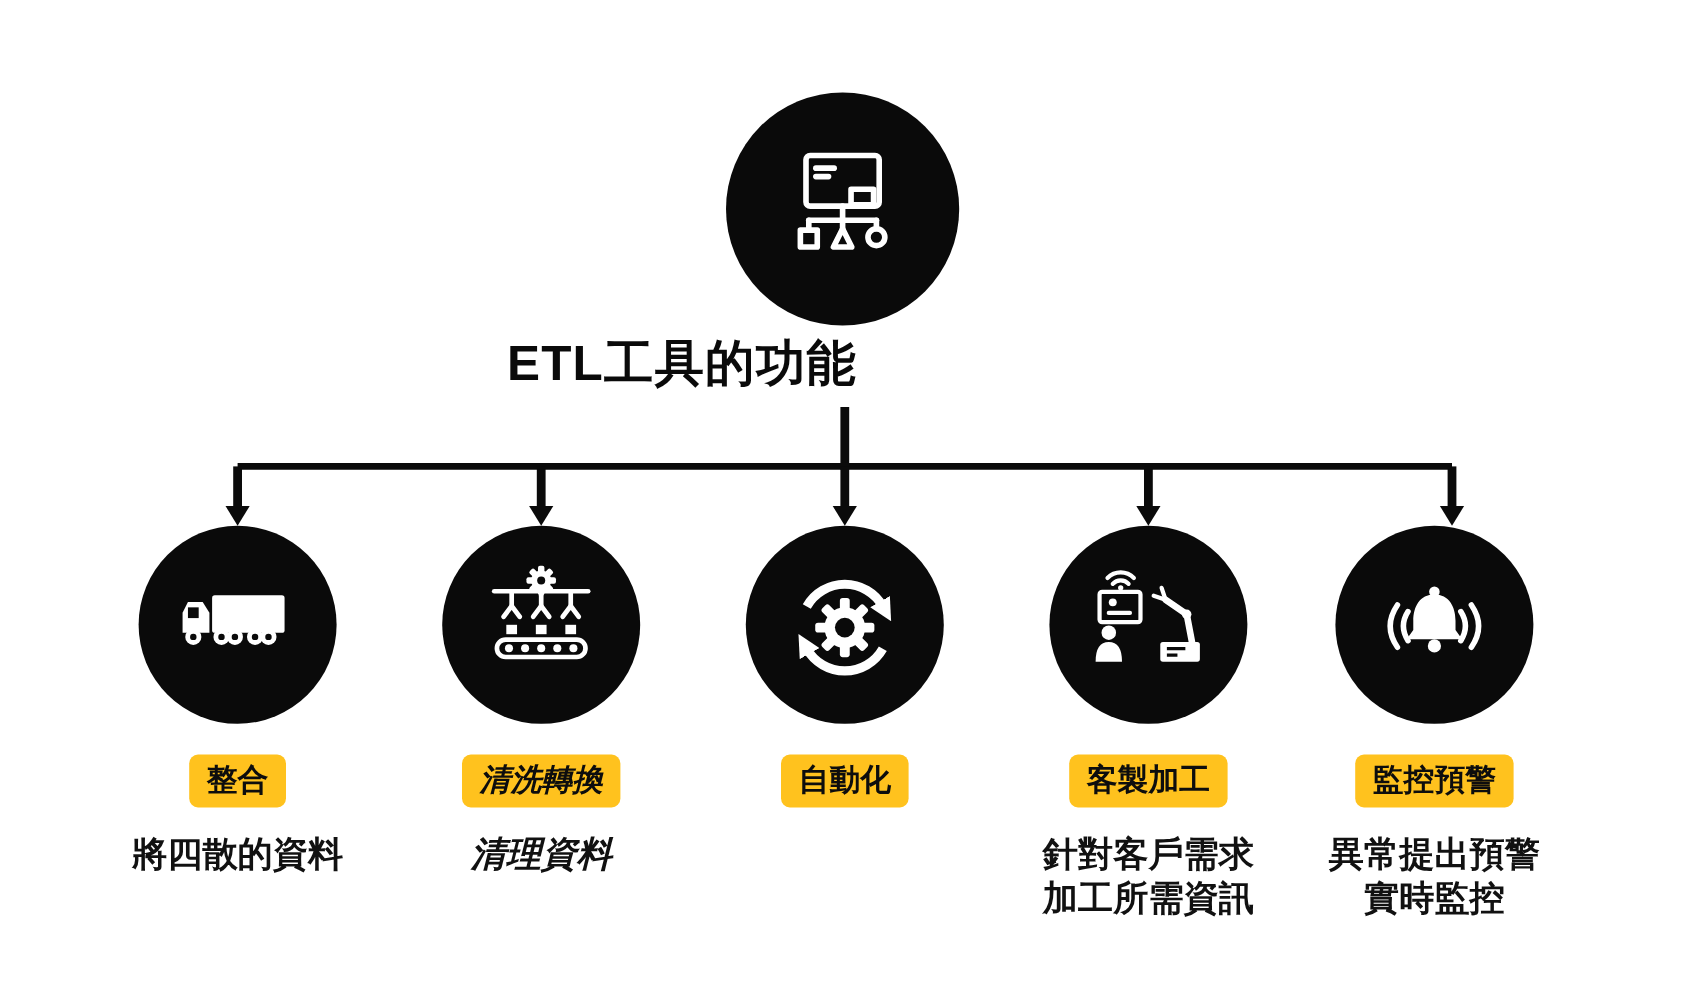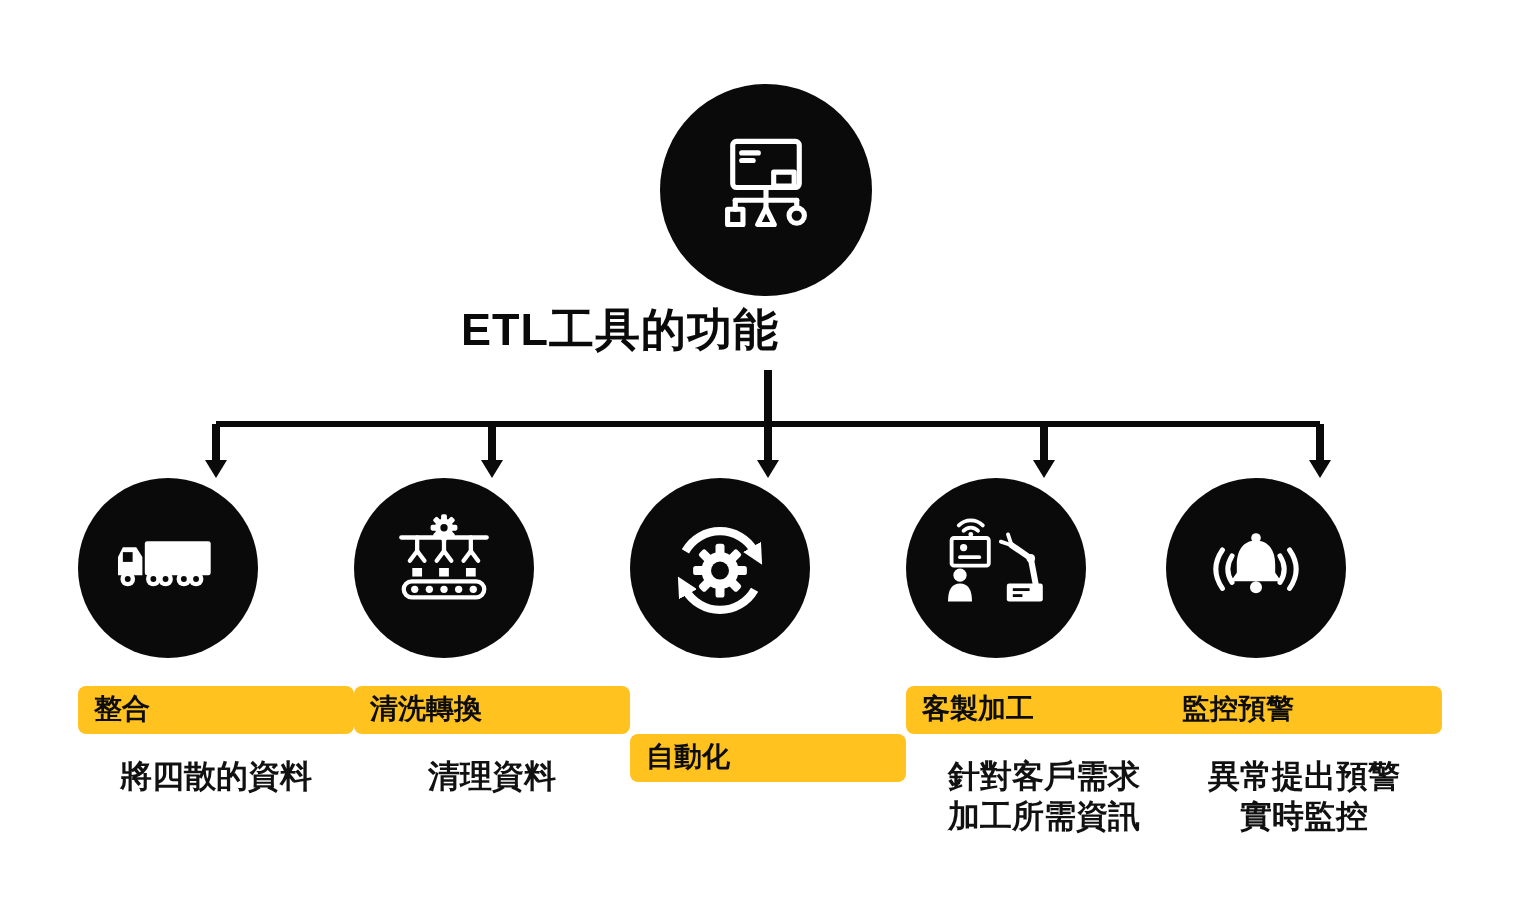--- a/index.html
+++ b/index.html
@@ -22,25 +22,25 @@
   .page-title {
     position:absolute; top:300px; left:0; width:1240px;
     text-align:center;
     font-size:45px; font-weight:800; color:#0a0a0a;
     letter-spacing:1px;
   }
   .connector { position:absolute; left:0; top:0; width:1536px; height:897px; }
 
   .branch {
     position:absolute; top:478px; width:276px;
-    display:flex; flex-direction:column; 
+    display:flex; flex-direction:column; align-items:center;
   }
   .branch-0 { left:78px; }
-  .branch-1 { left:354px; }
-  .branch-2 { left:630px;gap:48px; }
+  .branch-1 { left:354px;font-style:italic; }
+  .branch-2 { left:630px; }
   .branch-3 { left:906px; }
   .branch-4 { left:1166px; }
 
   .node-circle {
     width:180px; height:180px; border-radius:50%;
     background:#0a0a0a;
     display:flex; align-items:center; justify-content:center;
     flex:0 0 auto;
   }
   .badge {

